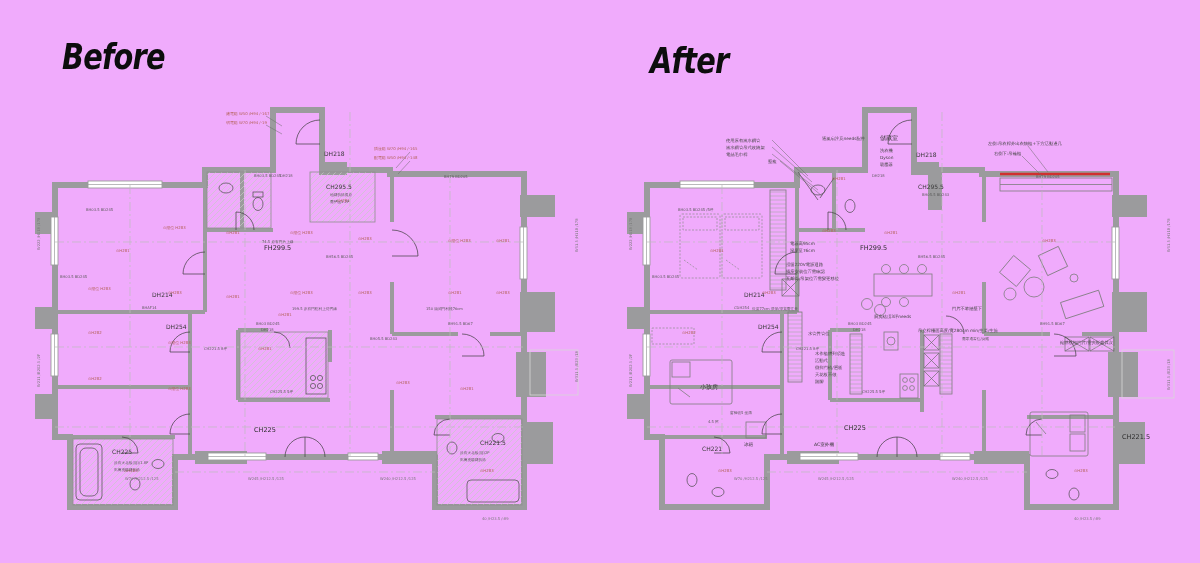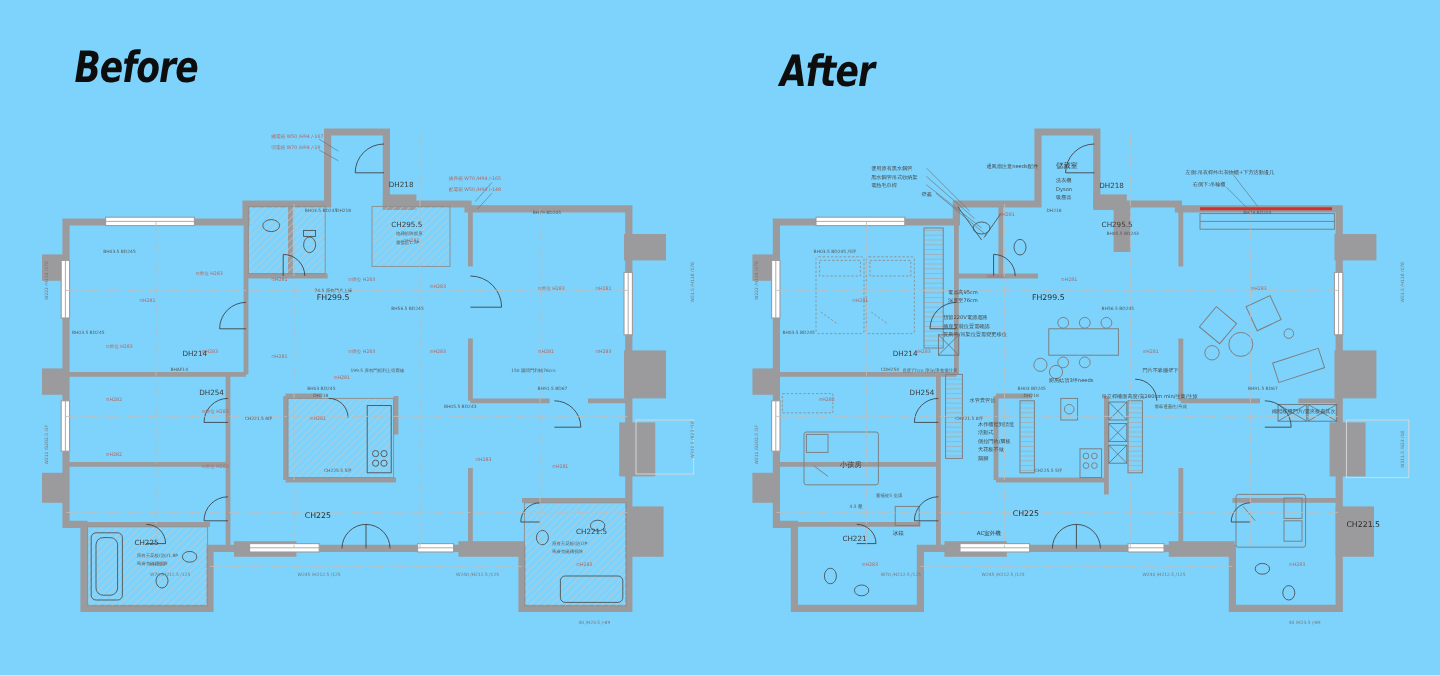--- a/index.html
+++ b/index.html
@@ -1,16 +1,16 @@
 <!DOCTYPE html>
 <html><head>
 <meta charset="utf-8">
 <style>
   html,body{margin:0;padding:0;background:#ffffff;}
-  .stage{position:relative;width:1200px;height:563px;background:#7dd3fc;overflow:hidden;
+  .stage{position:relative;width:1200px;height:563px;background:#f0abfc;overflow:hidden;
          font-family:"DejaVu Sans",sans-serif;}
   .title{position:absolute;font-family:"DejaVu Sans",sans-serif;font-weight:bold;font-style:italic;
          font-size:36px;color:#0d0d0d;transform:scaleX(0.8);transform-origin:left top;letter-spacing:-1px;}
   .title-before{left:62px;top:36px;}
   .title-after{left:650px;top:40px;}
   svg.plan{position:absolute;}
   .plan-before{left:30px;top:82px;width:560px;height:450px;}
   .plan-after{left:622px;top:82px;width:575px;height:455px;}
   
   .ext{fill:none;stroke:#9b9b9d;stroke-width:6;}

